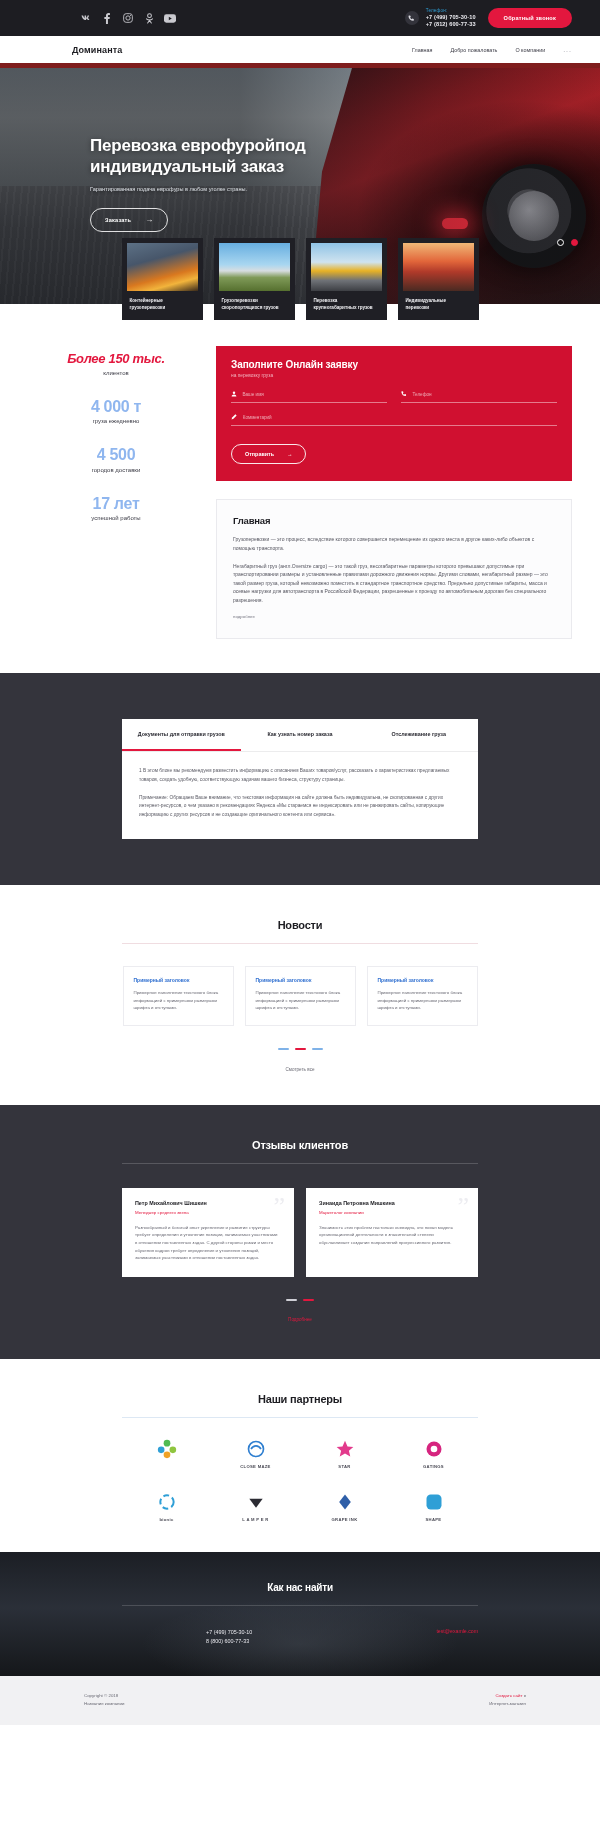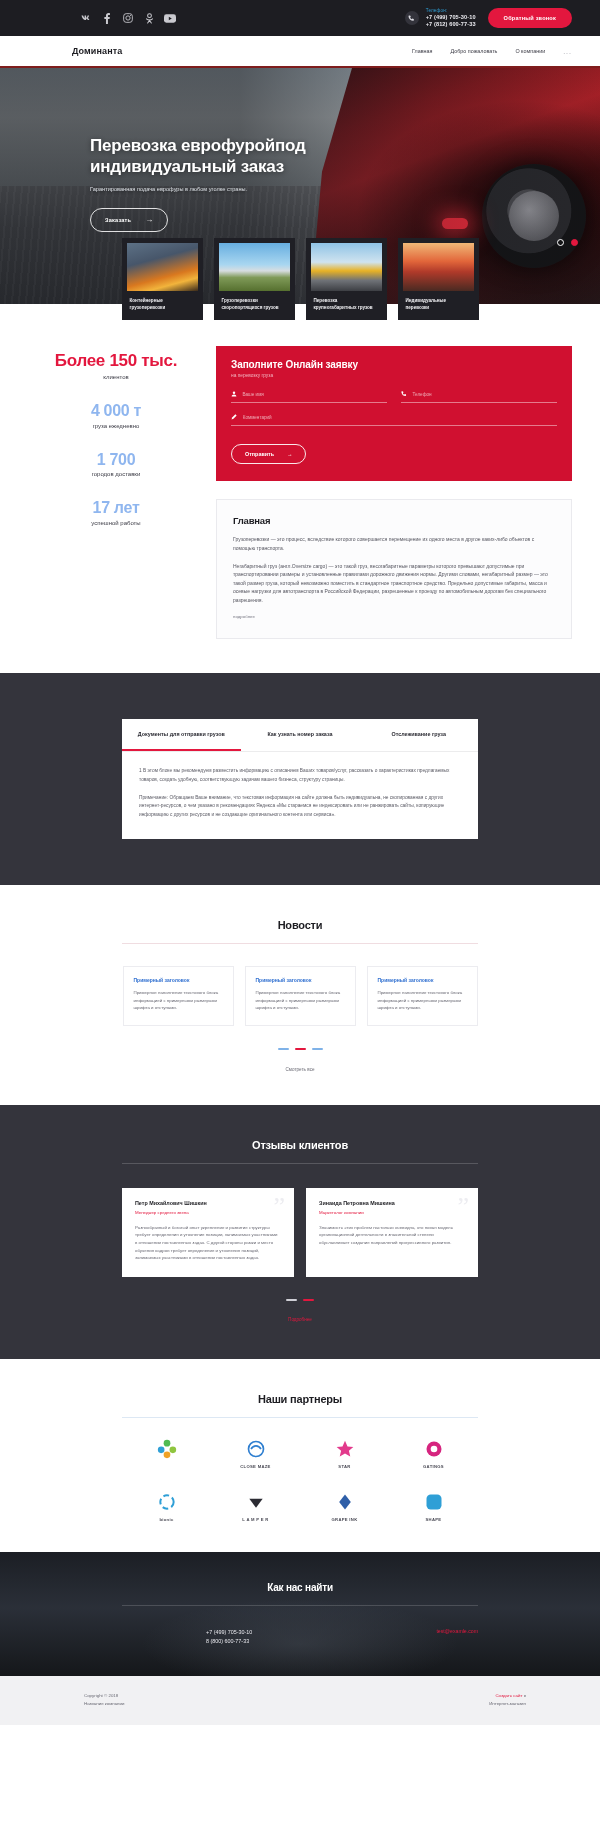--- a/index.html
+++ b/index.html
@@ -39,21 +39,21 @@
     background: #e3173e; color: #fff;
     font-size: 5.6px; font-weight: bold;
     padding: 7px 16px; border-radius: 11px;
     border: none; cursor: pointer; letter-spacing: .2px;
   }
 
   
   .nav {
     height: 32px; background: #fff;
     display: flex; align-items: center; padding: 0 28px;
-    border-bottom: 2px solid #7f1d1d;
+    border-bottom: 5px solid #7f1d1d;
   }
   .logo { font-size: 9px; font-weight: bold; color: #1d1d22; margin-left: 44px; letter-spacing: .1px; }
   .nav-links { margin-left: auto; display: flex; align-items: center; gap: 18px; }
   .nav-link { font-size: 5.4px; color: #3c3c46; cursor: pointer; }
   .nav-more { font-size: 7px; color: #9a9aa4; cursor: pointer; letter-spacing: 1px; }
 
   
   .hero {
     position: relative; height: 236px; overflow: hidden;
     background: #5c6166;
@@ -132,21 +132,21 @@
   .card-label {
     font-size: 4.6px; font-weight: bold; color: #f2f2f5;
     line-height: 1.45; padding: 7px 3px 9px;
   }
 
   
   .mid { display: flex; padding: 26px 28px 0; gap: 12px; }
   .stats { width: 176px; padding-top: 6px; text-align: center; }
   .stat { margin-bottom: 22px; }
   .stat-num { font-size: 16px; font-weight: bold; color: #8fb6ef; line-height: 1.1; letter-spacing: -.3px; }
-  .stat-num.red { color: #e3173e; font-size: 17px; }
+  .stat-num.red { color: #e3173e; font-size: 13px; font-style: italic; }
   .stat-cap { font-size: 6px; color: #3c3c46; margin-top: 3px; }
 
   .right-col { flex: 1; }
   .form-card { background: #d01030; padding: 13px 15px 17px; }
   .form-title { font-size: 10px; font-weight: bold; color: #fff; letter-spacing: -.1px; }
   .form-sub { font-size: 4.8px; color: #f3b3bf; margin-top: 3px; }
   .form-rows { margin-top: 13px; }
   .form-row { display: flex; gap: 14px; margin-bottom: 11px; }
   .field { flex: 1; display: flex; align-items: center; gap: 5px; border-bottom: 1px solid rgba(255,255,255,.45); padding-bottom: 4px; }
   .field .ic { color: #fff; font-size: 6px; width: 7px; text-align: center; }
@@ -374,21 +374,21 @@
     <div class="stats">
       <div class="stat">
         <div class="stat-num red">Более 150 тыс.</div>
         <div class="stat-cap">клиентов</div>
       </div>
       <div class="stat">
         <div class="stat-num">4 000 т</div>
         <div class="stat-cap">груза ежедневно</div>
       </div>
       <div class="stat">
-        <div class="stat-num">1 700</div>
+        <div class="stat-num">4 500</div>
         <div class="stat-cap">городов доставки</div>
       </div>
       <div class="stat">
         <div class="stat-num">17 лет</div>
         <div class="stat-cap">успешной работы</div>
       </div>
     </div>
 
     <div class="right-col">
       <div class="form-card">

